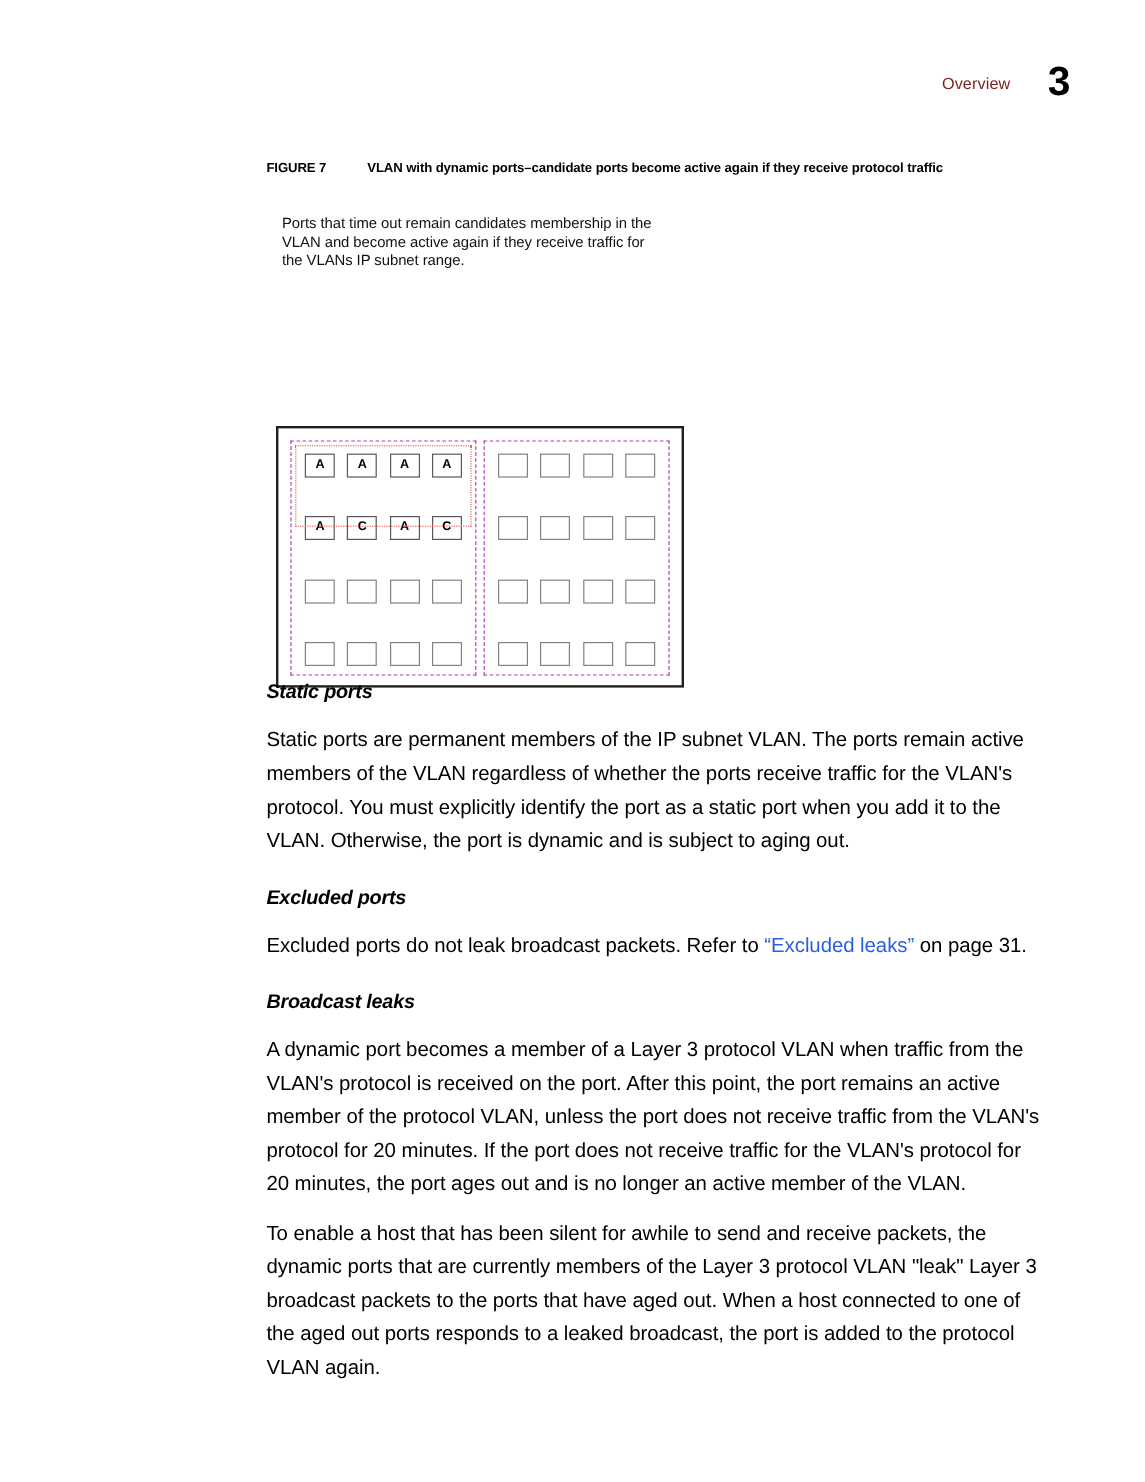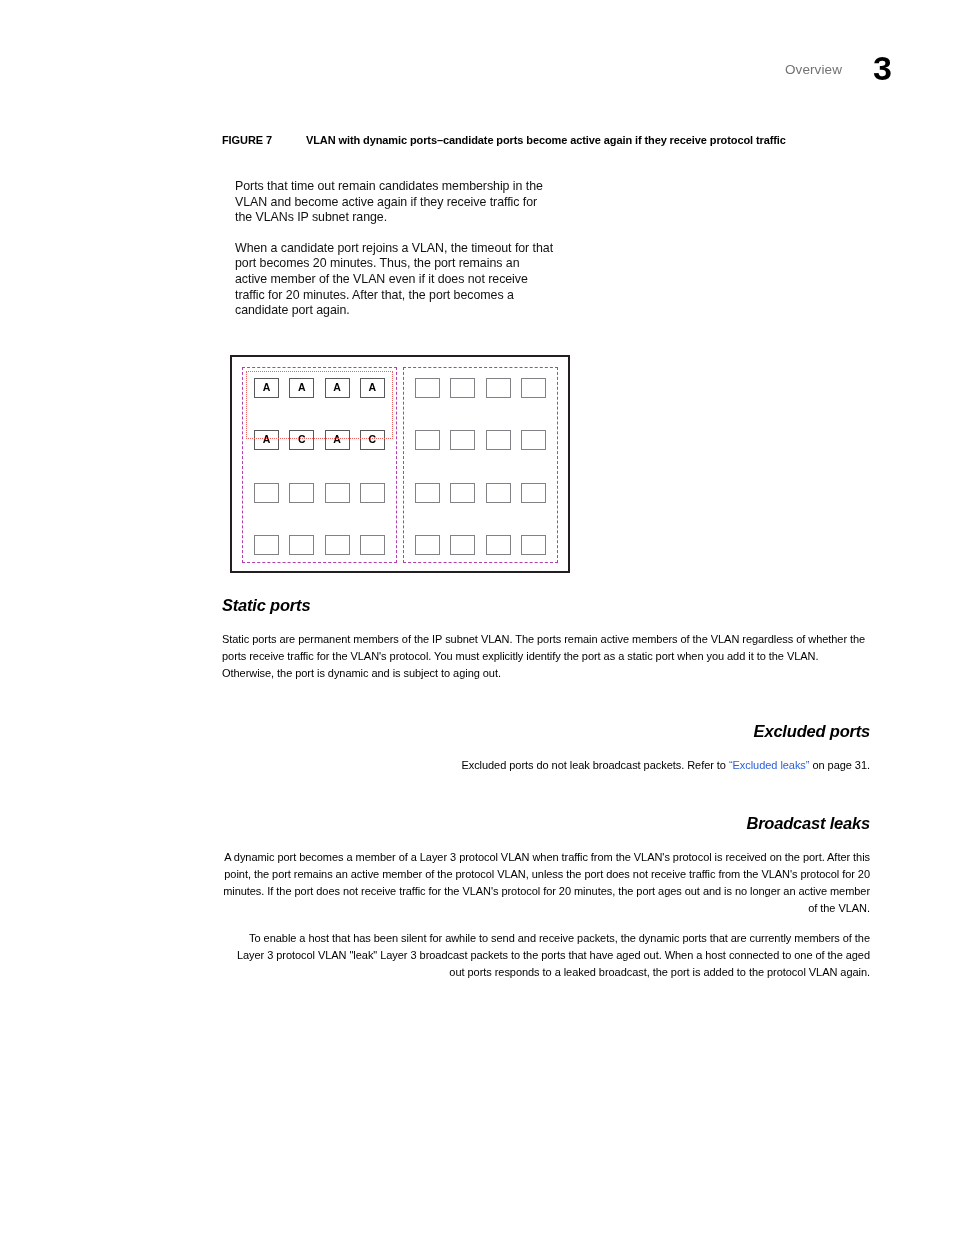--- a/index.html
+++ b/index.html
@@ -23,21 +23,21 @@
     left: 0;
     width: 954px;
     height: 44px;
   }
   .header-title {
     position: absolute;
     right: 112px;
     top: 8px;
     font-size: 13.5px;
     letter-spacing: .1px;
-    color: #737373;
+    color: #7f1d1d;
   }
   .header-pagenum {
     position: absolute;
     right: 62px;
     top: -8px;
     font-size: 34px;
     font-weight: bold;
     color: #000;
     line-height: 44px;
   }
@@ -137,38 +137,37 @@
     height: 68px;
     border: 1.6px dotted #f0625e;
     box-sizing: border-box;
     pointer-events: none;
   }
 
   
   .content {
     position: absolute;
     left: 222px;
-    top: 596px;
+    top: 568px;
     width: 648px;
   }
   h2.section-heading {
     font-size: 16.5px;
     font-style: italic;
     font-weight: bold;
     margin: 0 0 16px 0;
     letter-spacing: -0.2px;
     color: #000;
   }
   .section + .section {
-    margin-top: 40px;
-    text-align: right;
+    margin-top: 24px;
   }
   p.body-text {
-    font-size: 11px;
-    line-height: 17px;
+    font-size: 17px;
+    line-height: 28px;
     margin: 0 0 13px 0;
     color: #000;
     letter-spacing: -0.05px;
   }
   p.body-text:last-child {
     margin-bottom: 0;
   }
   a.xref {
     color: #2b5fd9;
     text-decoration: none;
@@ -181,21 +180,20 @@
   <div class="header-title">Overview</div>
   <div class="header-pagenum">3</div>
 </div>
 
 <div class="figure-caption">
   <span class="fig-label">FIGURE 7</span><span>VLAN with dynamic ports–candidate ports become active again if they receive protocol traffic</span>
 </div>
 
 <div class="annotations">
   <div class="annotation-block">Ports that time out remain candidates membership in the VLAN and become active again if they receive traffic for the VLANs IP subnet range.</div>
-  <div class="annotation-block">When a candidate port rejoins a VLAN, the timeout for that port becomes 20 minutes. Thus, the port remains an active member of the VLAN even if it does not receive traffic for 20 minutes. After that, the port becomes a candidate port again.</div>
 </div>
 
 <div class="diagram-frame">
   <div class="diagram-inner">
 
     <div class="vlan-panel">
       <div class="active-highlight"></div>
       <div class="port-row">
         <div class="port labeled">A</div>
         <div class="port labeled">A</div>

